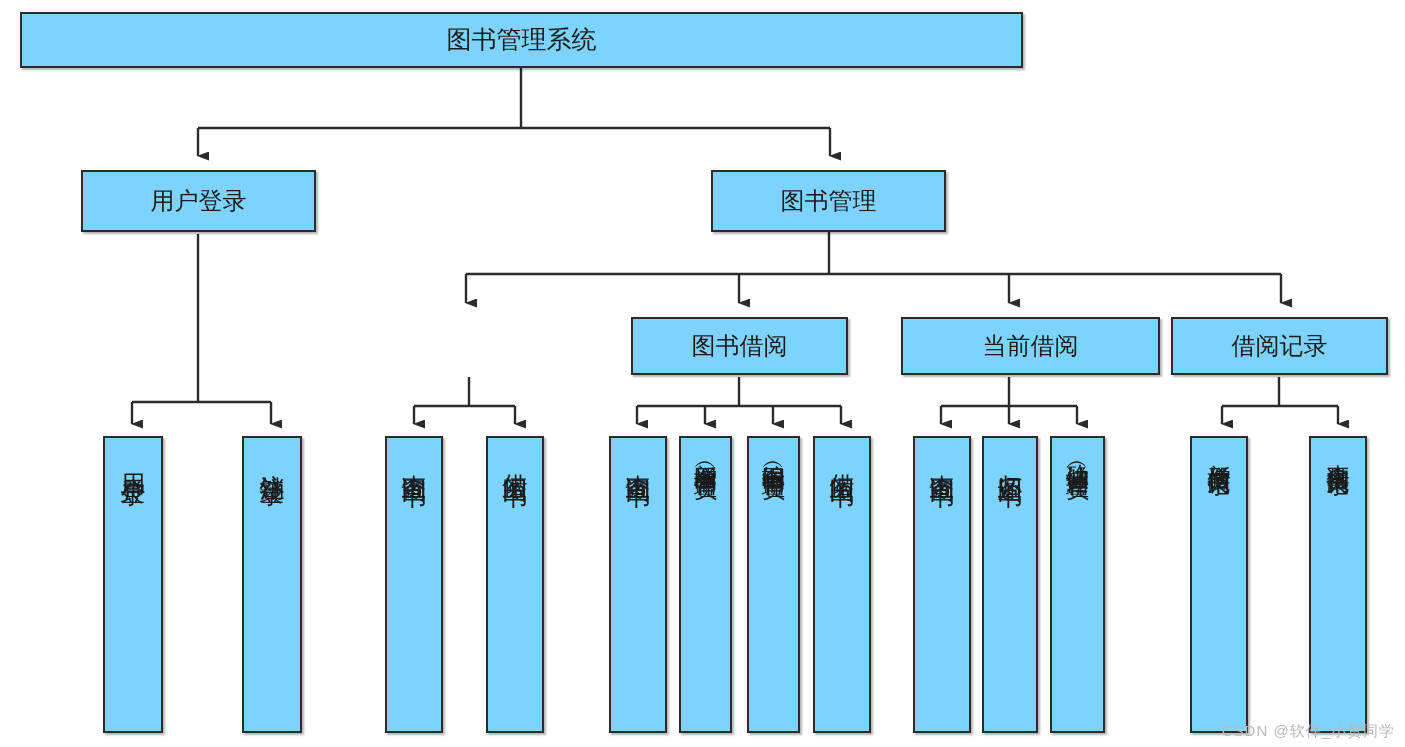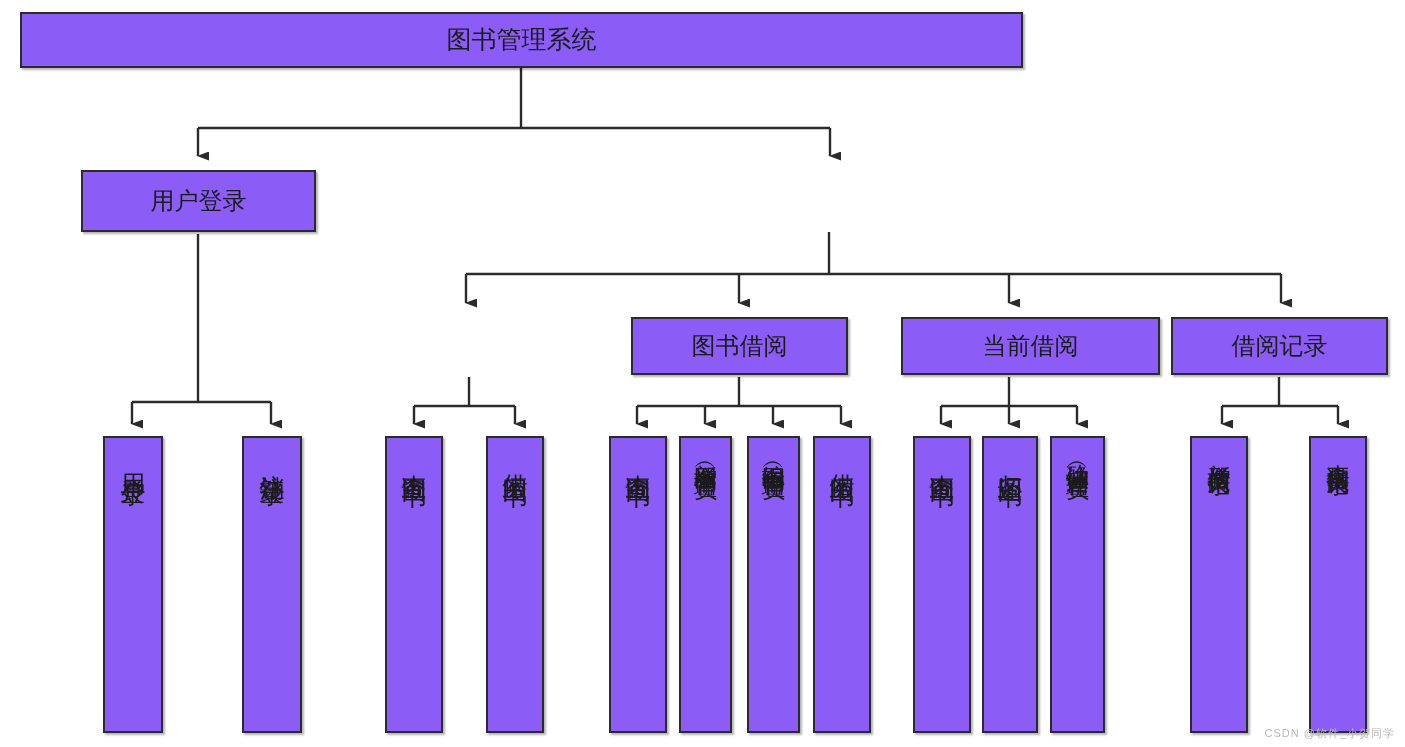--- a/index.html
+++ b/index.html
@@ -7,21 +7,21 @@
     width:1405px;height:747px;overflow:hidden;
     font-family:"Liberation Sans","DejaVu Sans",sans-serif;
     position:relative;
   }
   #stage{position:relative;width:1405px;height:747px;}
   svg#wires{position:absolute;left:0;top:0;width:1405px;height:747px;}
 
   .node{
     position:absolute;
     box-sizing:border-box;
-    background:#8b5cf6;
+    background:#7dd3fc;
     border:2px solid #2b2b2b;
     box-shadow:2px 2px 2px rgba(0,0,0,0.30);
     display:flex;
     align-items:center;
     justify-content:center;
     color:#1b1b1b;
   }
   .node .lbl{
     display:block;
     text-align:center;
@@ -41,21 +41,21 @@
     letter-spacing:3px;
     line-height:1;
   }
   .node.vert.small .lbl{font-size:23px;letter-spacing:2px;}
   .node.vert.tight{padding-top:8px;}
 
   #watermark{
     position:absolute;
     right:10px;
     bottom:6px;
-    font-size:11px;
+    font-size:15px;
     color:#b9b9b9;
     letter-spacing:1px;
     white-space:nowrap;
     pointer-events:none;
   }
 </style>
 </head>
 <body>
 
 <div id="stage">
@@ -111,20 +111,23 @@
   </svg>
 
   <div class="node horiz root" style="left:20px;top:12px;width:1003px;height:56px;">
     <span class="lbl">图书管理系统</span>
   </div>
 
   <div class="node horiz" style="left:81px;top:170px;width:235px;height:62px;">
     <span class="lbl">用户登录</span>
   </div>
 
+  <div class="node horiz" style="left:711px;top:170px;width:235px;height:62px;">
+    <span class="lbl">图书管理</span>
+  </div>
 
 
   <div class="node horiz" style="left:631px;top:317px;width:217px;height:58px;">
     <span class="lbl">图书借阅</span>
   </div>
 
   <div class="node horiz" style="left:901px;top:317px;width:259px;height:58px;">
     <span class="lbl">当前借阅</span>
   </div>
 

